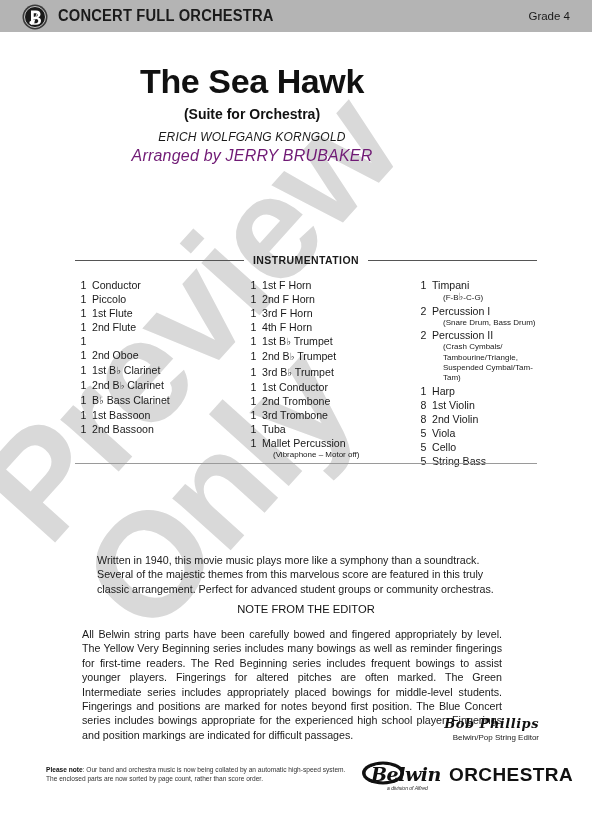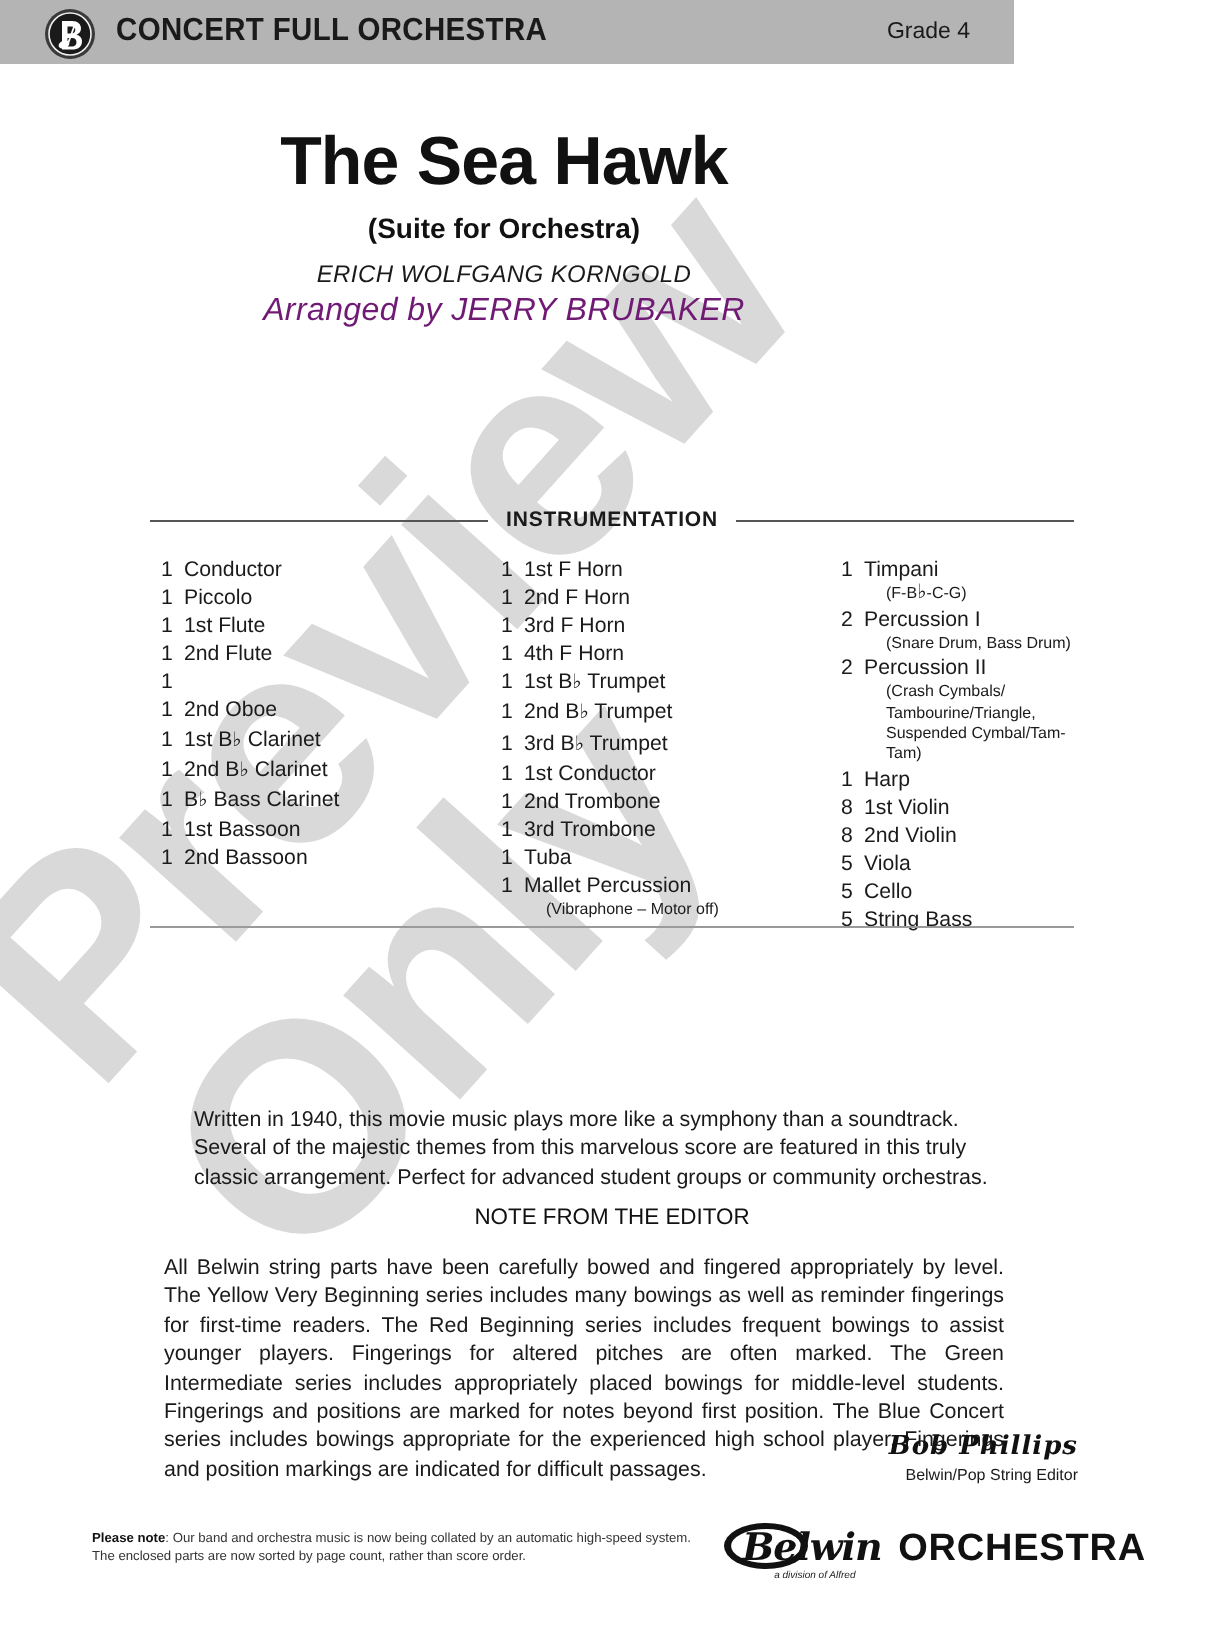--- a/index.html
+++ b/index.html
@@ -39,21 +39,21 @@
     white-space: nowrap;
     transform: rotate(-48deg);
     transform-origin: left top;
     letter-spacing: -4px;
   }
 
   
   #header-bar {
     position: absolute;
     left: 0; top: 0;
-    width: 507px;
+    width: 592px;
     height: 32px;
     background: #b4b4b4;
     z-index: 10;
   }
   #header-logo {
     position: absolute;
     left: 22px;
     top: 4px;
     width: 26px;
     height: 26px;

